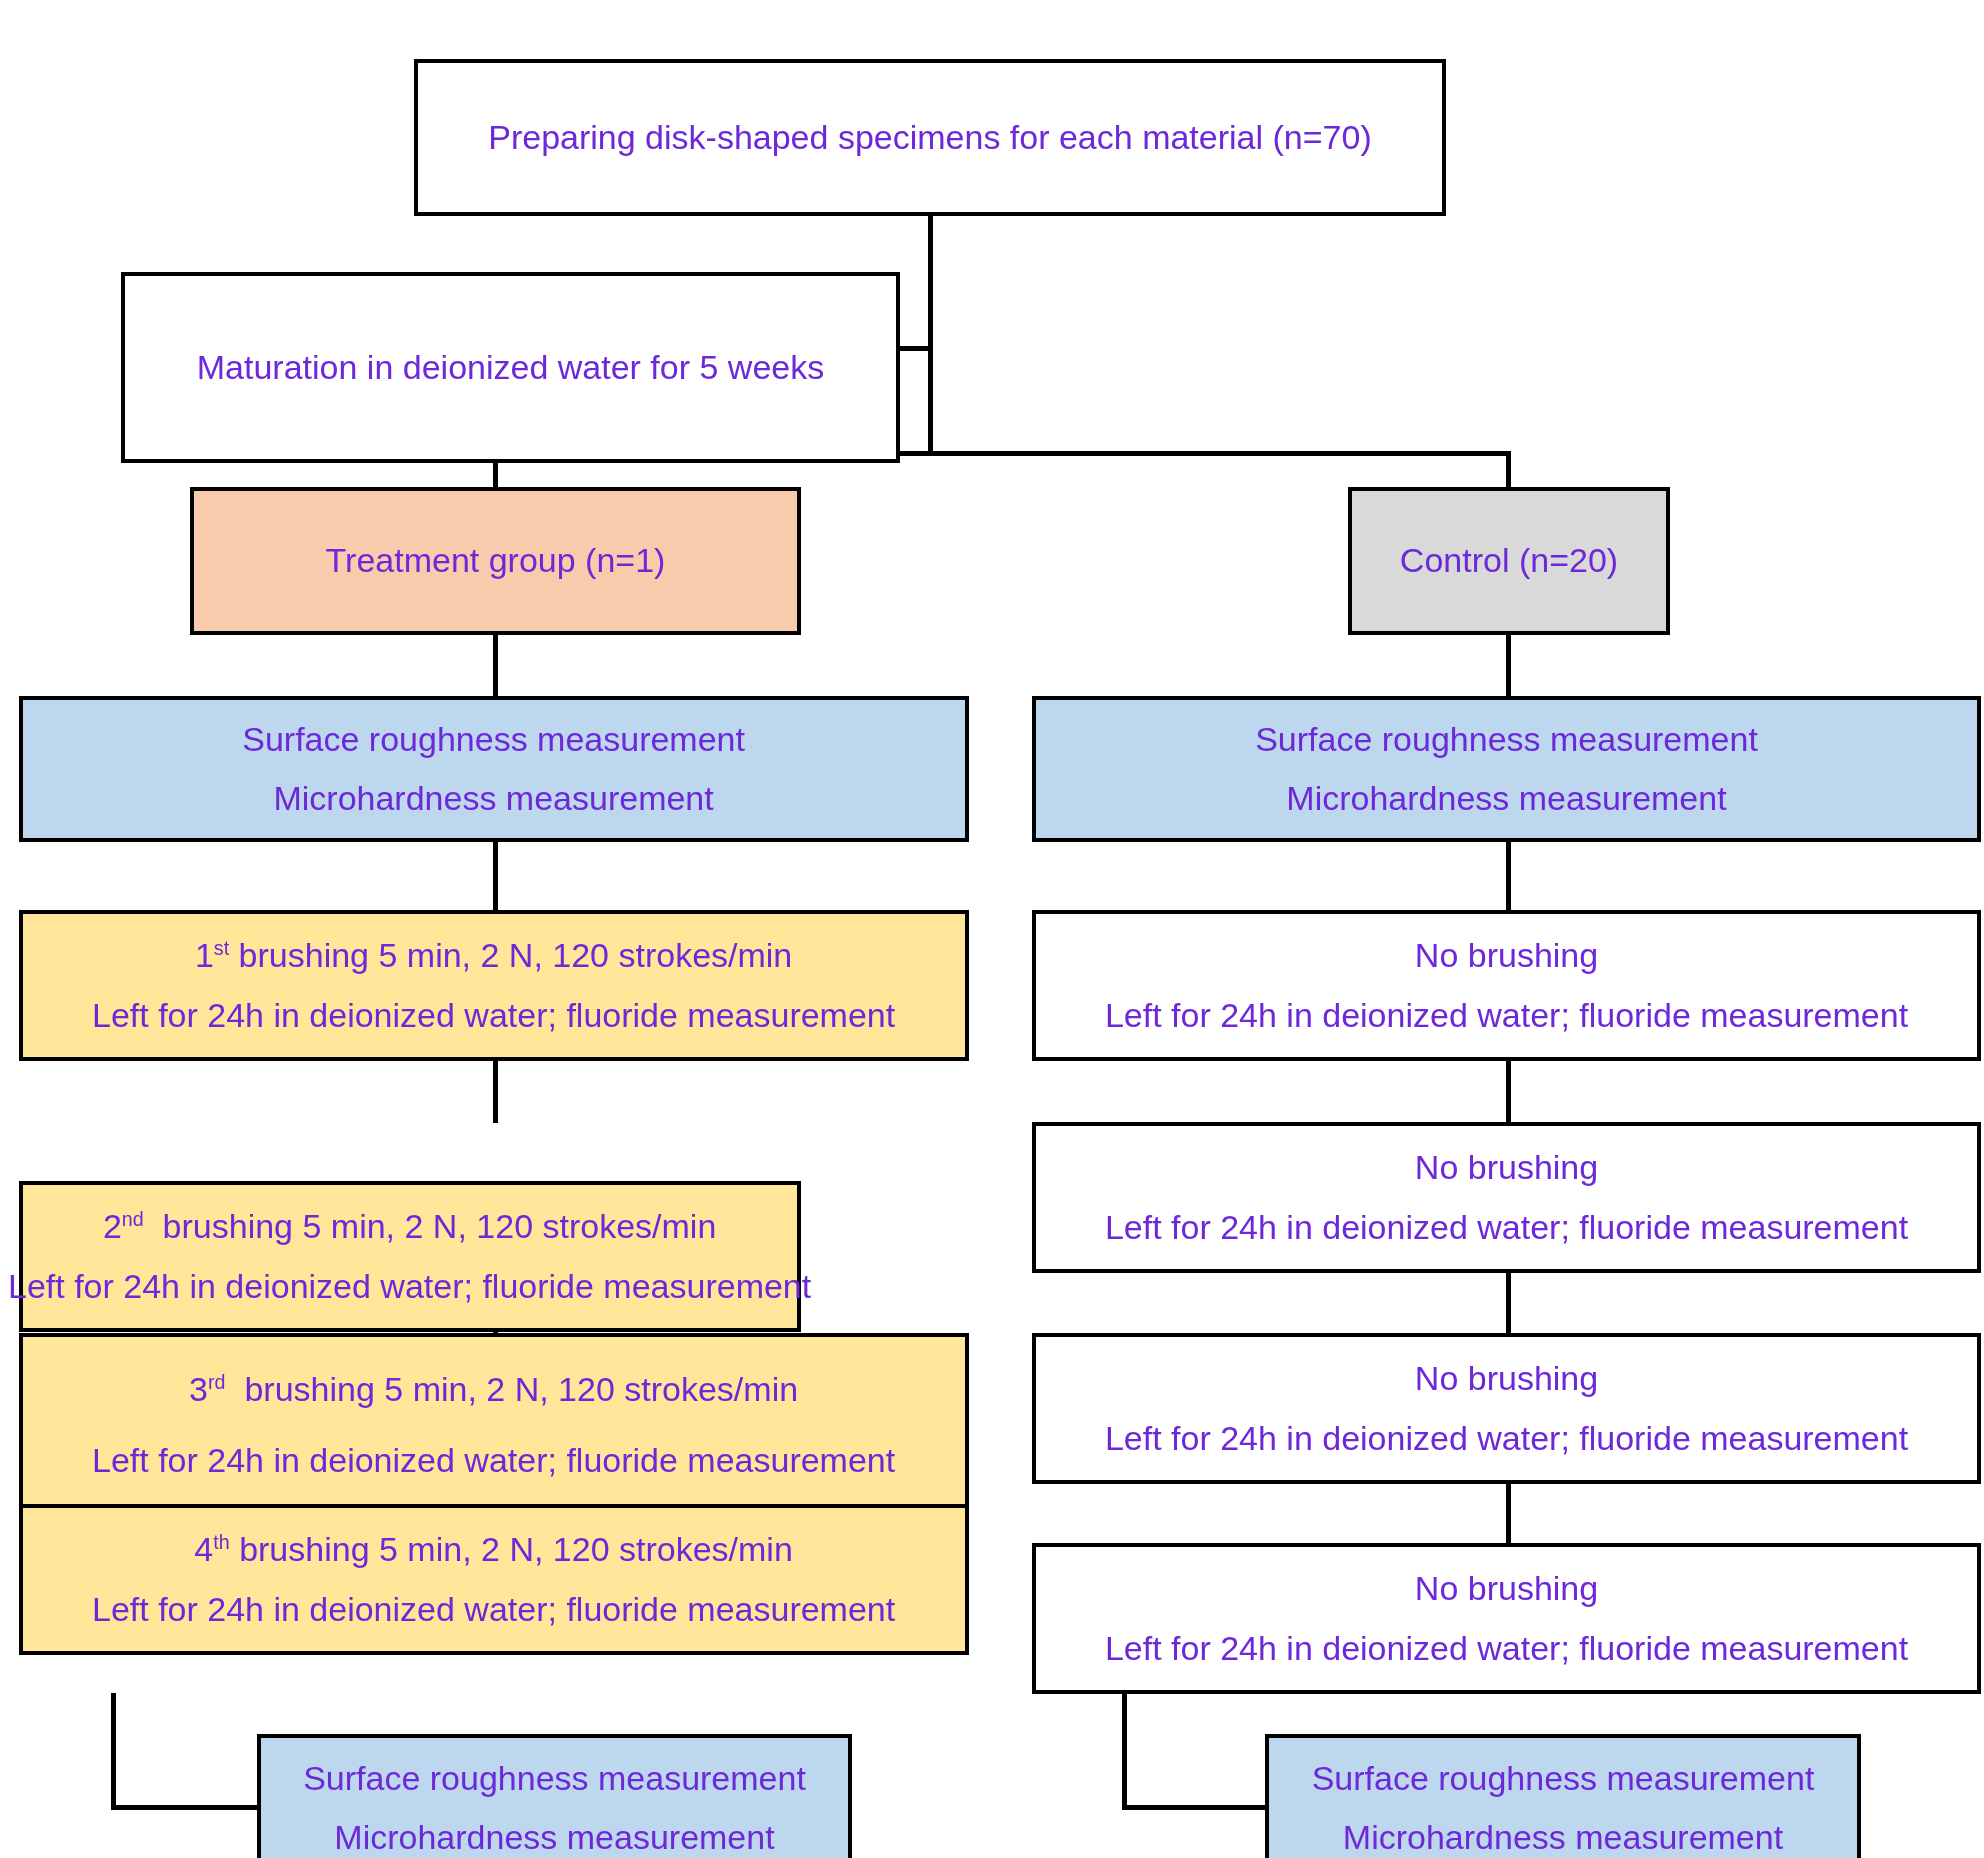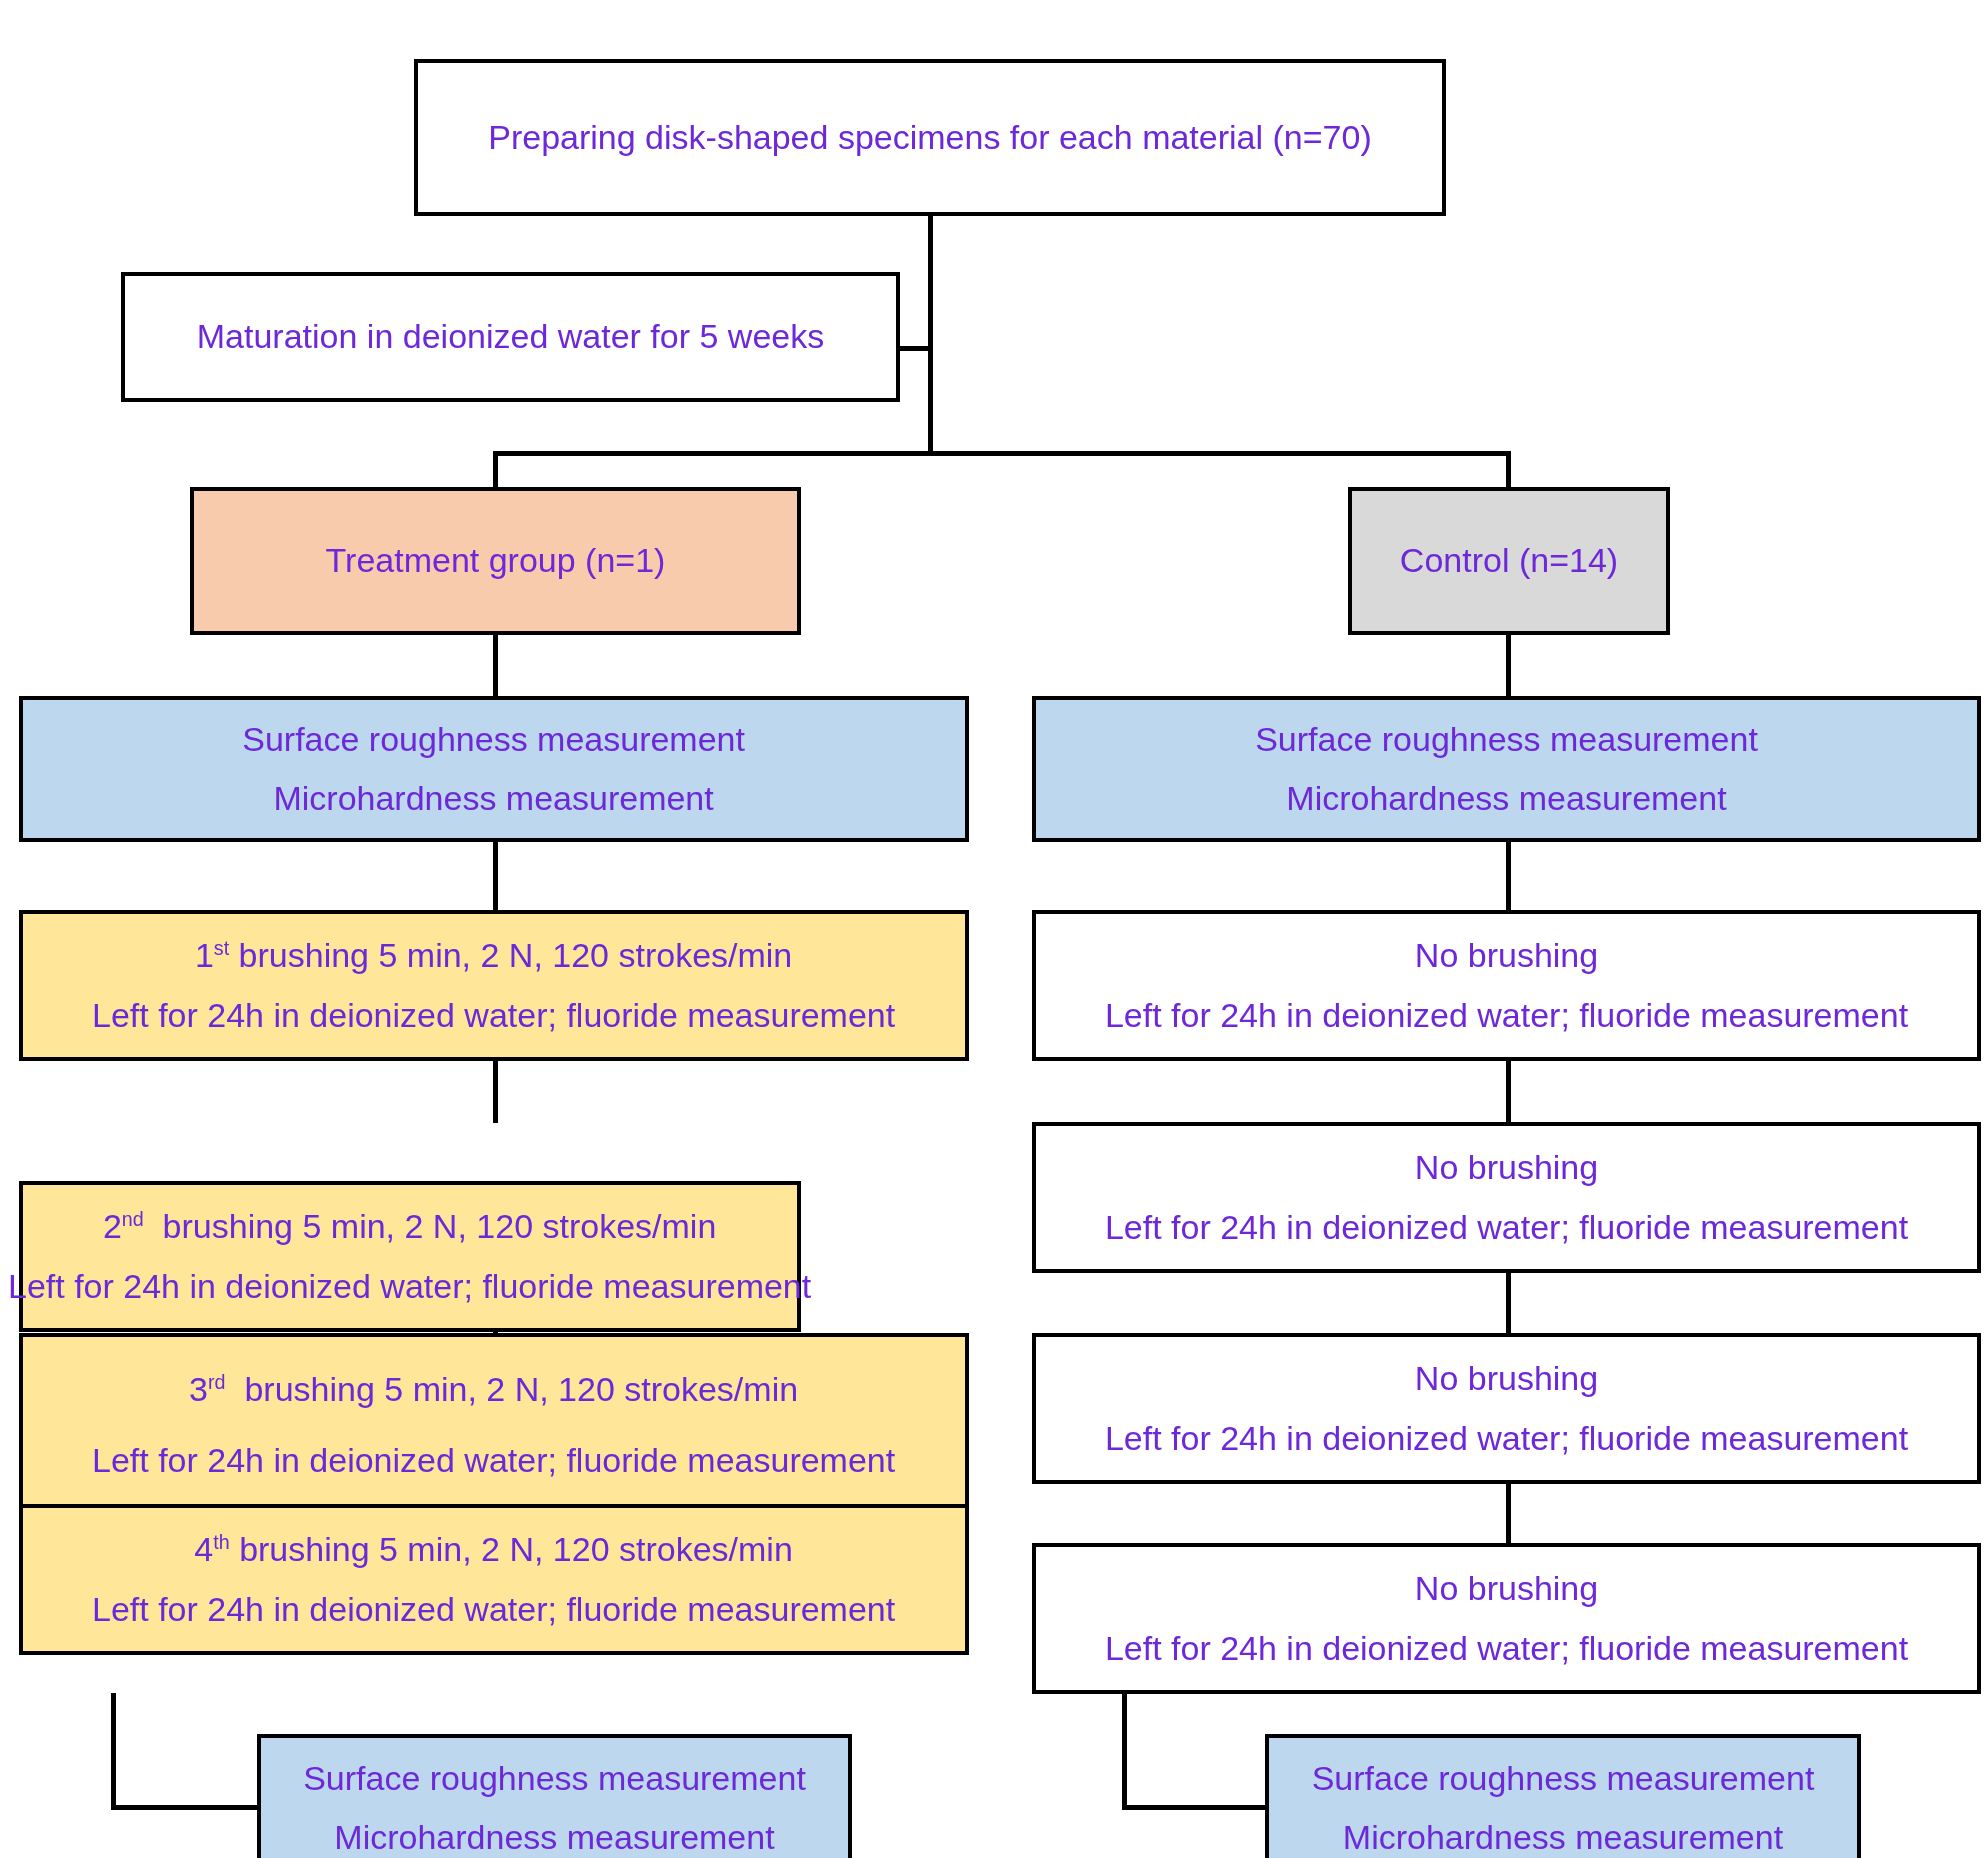--- a/index.html
+++ b/index.html
@@ -67,30 +67,30 @@
   <div class="conn" style="left:1506px;top:1436px;width:4.5px;height:63px"></div>
   <div class="conn" style="left:111px;top:1647px;width:4.5px;height:117px"></div>
   <div class="conn" style="left:111px;top:1759px;width:151px;height:4.5px"></div>
   <div class="conn" style="left:1122px;top:1647px;width:4.5px;height:117px"></div>
   <div class="conn" style="left:1122px;top:1759px;width:148px;height:4.5px"></div>
 
   <div class="node" style="left:414px;top:13.4px;width:1032px;height:157px">
     <div class="ln">Preparing disk-shaped specimens for each material (n=70)</div>
   </div>
 
-  <div class="node" style="left:121px;top:226px;width:779px;height:130px">
+  <div class="node" style="left:121px;top:226px;width:779px;height:191px">
     <div class="ln">Maturation in deionized water for 5 weeks</div>
   </div>
 
   <div class="node fill-treatment" style="left:190px;top:441px;width:611px;height:148px">
     <div class="ln">Treatment group (n=1)</div>
   </div>
 
   <div class="node fill-control" style="left:1348px;top:441px;width:322px;height:148px">
-    <div class="ln">Control (n=14)</div>
+    <div class="ln">Control (n=20)</div>
   </div>
 
   <div class="node fill-measure" style="left:18.6px;top:650px;width:950px;height:146px">
     <div class="ln">Surface roughness measurement</div>
     <div class="ln">Microhardness measurement</div>
   </div>
 
   <div class="node fill-measure" style="left:1032px;top:650px;width:949px;height:146px">
     <div class="ln">Surface roughness measurement</div>
     <div class="ln">Microhardness measurement</div>

